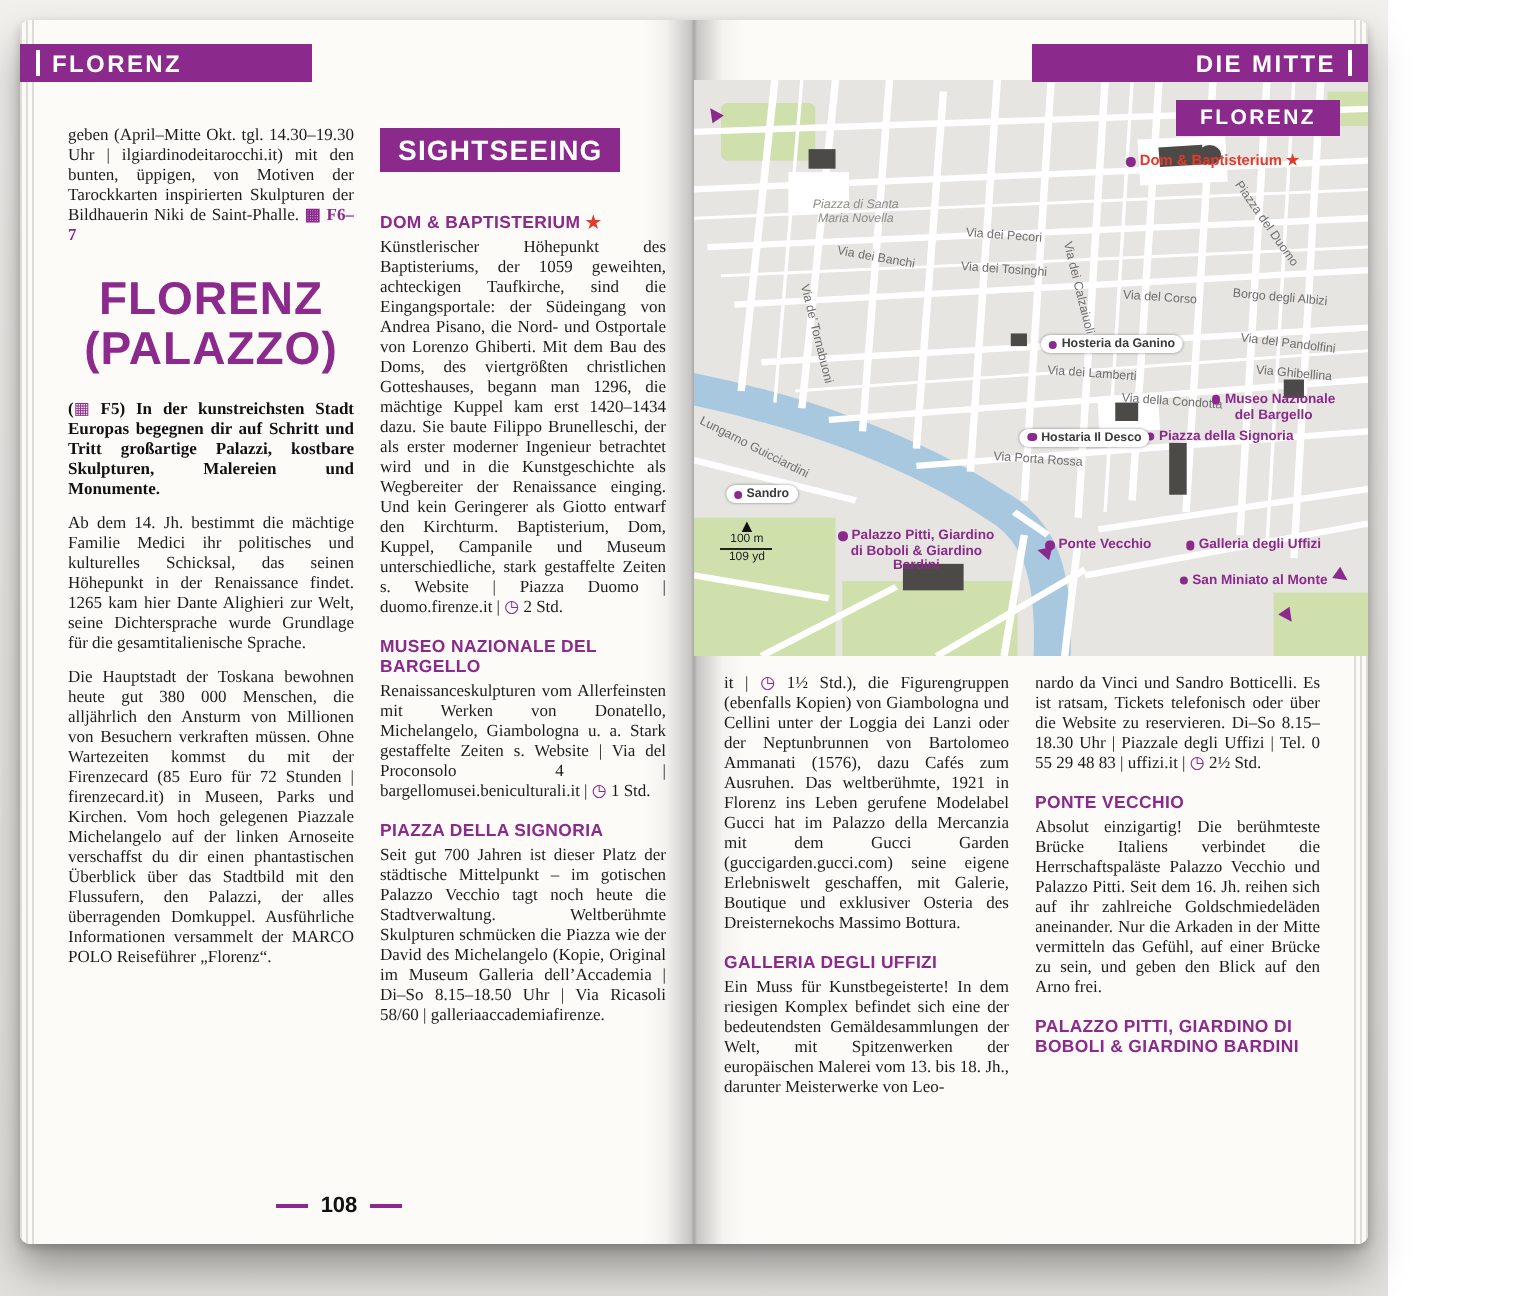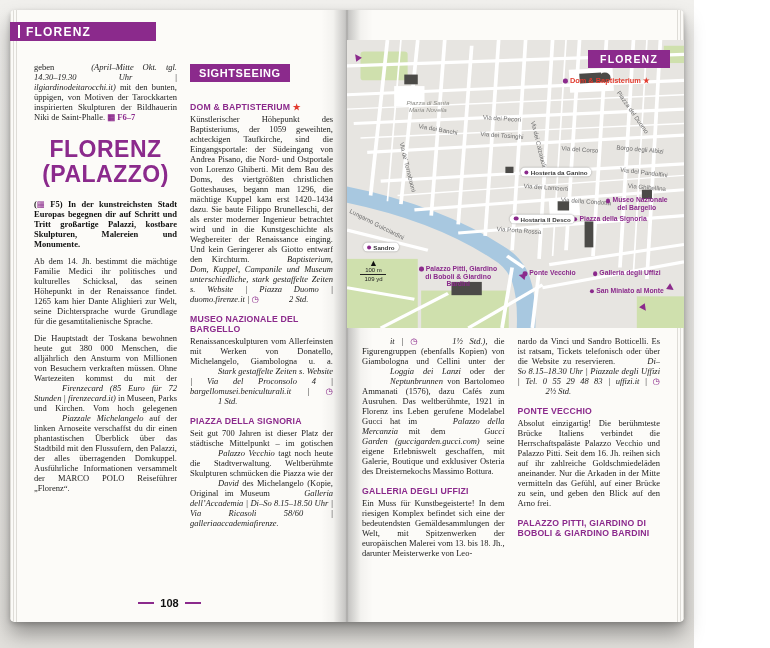--- a/index.html
+++ b/index.html
@@ -30,27 +30,27 @@
   .hdr-right .hdr-stripe{right:8px;}
 
   
   .body-left{position:absolute;top:52px;bottom:38px;left:0;right:0;padding:0 14px 0 24px;display:flex;gap:13px;}
   .rp-text{position:absolute;top:326px;bottom:34px;left:0;right:0;padding:0 24px 0 15px;display:flex;gap:13px;}
   .col{flex:1;overflow:hidden;}
   .para{font-family:"Liberation Serif",serif;font-size:8.5px;line-height:10px;color:#1c1c1c;
         text-align:justify;margin:0 0 7px;hyphens:auto;-webkit-hyphens:auto;}
   .lead .t-b{color:#101010;}
   .t-b{font-weight:bold;}
-  .t-i{font-style:italic;margin-left:28px;}
+  .t-i{}
   .t-pm{color:var(--accent,#8b2a8c);}
   .city-title{color:var(--accent,#8b2a8c);font-weight:bold;font-size:23px;line-height:25px;
         text-align:center;margin:15px 0 12px;letter-spacing:.5px;}
   .city-title span{display:block;}
   .section-box{display:inline-block;background:var(--accent,#8b2a8c);color:#fff;font-weight:bold;
-        font-size:11px;letter-spacing:.6px;padding:3px 9px;margin:2px 0 10px;}
+        font-size:14px;letter-spacing:.6px;padding:3px 9px;margin:2px 0 10px;}
   .poi-h{color:var(--accent,#8b2a8c);font-weight:bold;font-size:8.7px;letter-spacing:.2px;margin:10px 0 2px;line-height:10px;}
   .red-star{color:var(--star,#e23b2e);}
 
   
   .pagenum{position:absolute;bottom:13px;left:0;right:18px;display:flex;align-items:center;justify-content:center;gap:6px;}
   .pn-line{width:16px;height:2.5px;background:var(--accent,#8b2a8c);}
   .pn{font-weight:bold;font-size:11px;color:#111;}
 
   
   .map{position:absolute;left:0;right:0;top:30px;height:288px;background:var(--map-bg,#e7e5e1);overflow:hidden;z-index:1;}
@@ -112,20 +112,24 @@
         </div>
       </div>
       <div class="pagenum">
         <span class="pn-line"></span>
         <span class="pn">108</span>
         <span class="pn-line"></span>
       </div>
     </div>
 
     <div class="page right">
+      <div class="hdr hdr-right">
+        <span class="hdr-text">DIE MITTE</span>
+        <span class="hdr-stripe"></span>
+      </div>
 
       <div class="map">
         <svg viewBox="0 0 100 100" preserveAspectRatio="none">
 
           <rect class="pk" x="4" y="4" width="14" height="10" rx="1"></rect>
           <rect class="pk" x="-3" y="76" width="24" height="26"></rect>
           <rect class="pk" x="22" y="87" width="26" height="15"></rect>
           <rect class="pk" x="86" y="89" width="16" height="13"></rect>
           <rect class="pk" x="94" y="2" width="8" height="6"></rect>
 

